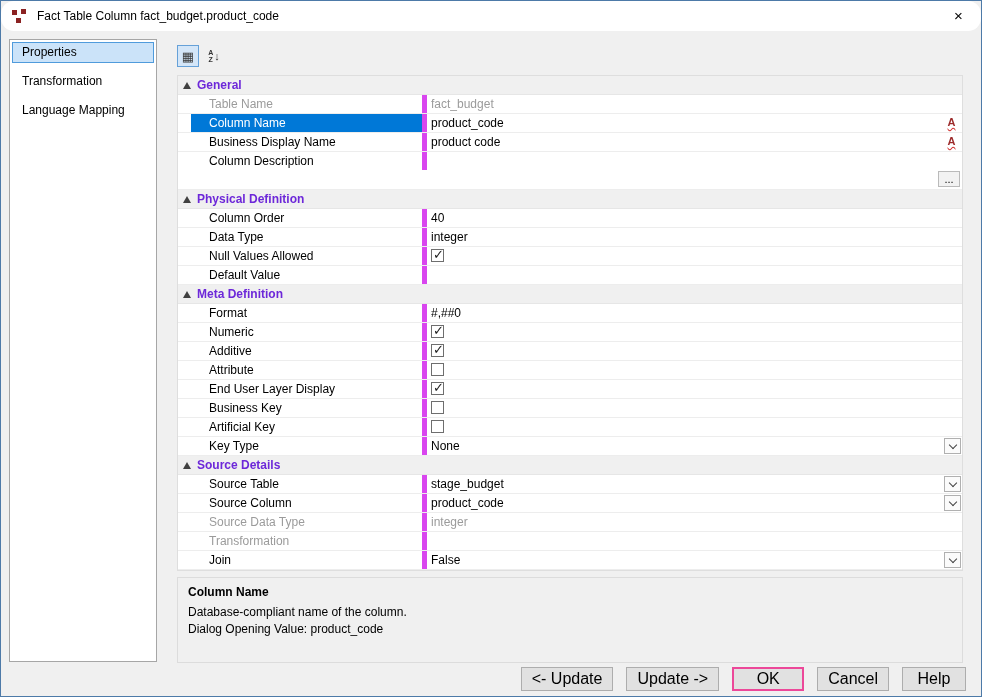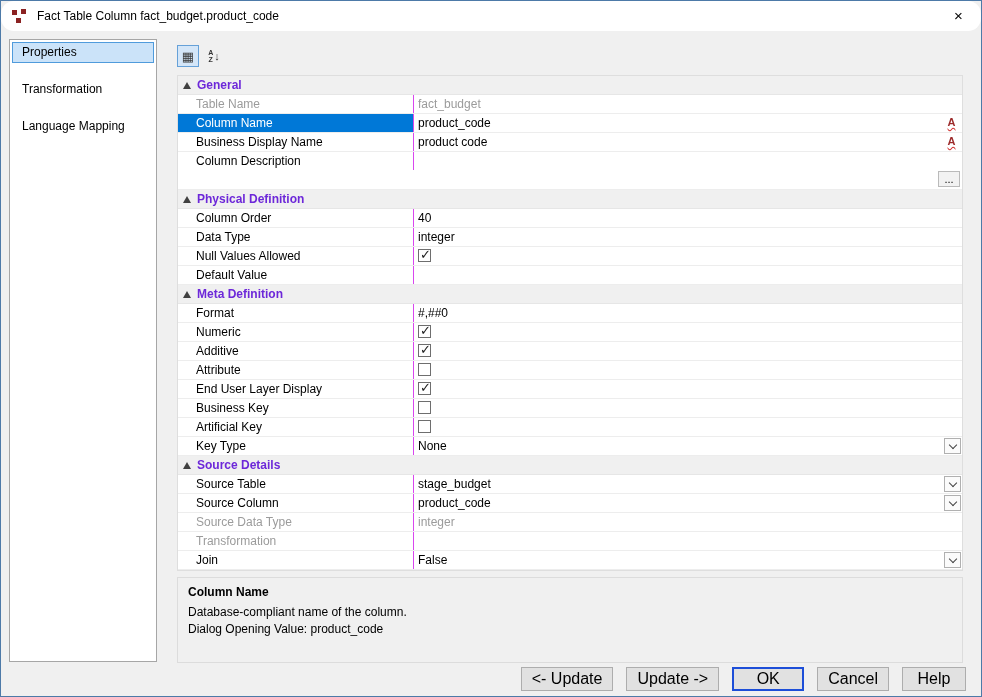--- a/index.html
+++ b/index.html
@@ -32,21 +32,21 @@
     line-height: 30px; text-align: center; font-size: 15px; cursor: default;
   }
   
   .sidebar {
     position: absolute; left: 8px; top: 38px;
     width: 148px; height: 623px;
     background: #fff; border: 1px solid #a6a6a6; padding: 2px;
   }
   .side-item {
     height: 21px; line-height: 19px; padding-left: 9px;
-    border: 1px solid transparent; margin-bottom: 16px;
+    border: 1px solid transparent; margin-bottom: 8px;
   }
   .side-item.sel { background: #cbe3f9; border-color: #4f9bdc; }
   
   .toolbar { position: absolute; left: 176px; top: 44px; display: flex; gap: 4px; }
   .tb-btn {
     width: 22px; height: 22px; display: flex; align-items: center; justify-content: center;
     background: transparent; border: 1px solid transparent; padding: 0;
   }
   .tb-btn.sel { background: #d4e6f8; border-color: #66a1d8; }
   .cat-icon { font-size: 13px; color: #3a3a3a; line-height: 1; }
@@ -71,22 +71,22 @@
     margin: 0 6px 0 5px;
   }
   .sec-title { color: #6d28d9; font-weight: bold; }
   .row {
     height: 19px; display: flex; position: relative;
     border-bottom: 1px solid #ededed; background: #fff;
   }
   .row.tall { height: 38px; flex-direction: column; }
   .cell-label {
     width: 236px; padding-left: 18px; line-height: 18px;
-    border-right: 1px solid #d946ef;
-    overflow: hidden; white-space: nowrap;
+    border-right: 5px solid #d946ef;
+    overflow: hidden; white-space: nowrap; margin-left: 13px;
   }
   .cell-label.sel { background: #0078d7; color: #fff; }
   .cell-label.dis, .cell-value.dis { color: #9b9b9b; }
   .cell-value { flex: 1; padding-left: 4px; line-height: 18px; overflow: hidden; white-space: nowrap; }
   .checkbox {
     display: inline-block; width: 13px; height: 13px;
     border: 1px solid #6e6e6e; background: #fff;
     margin-top: 2px; position: relative;
   }
   .check {
@@ -130,21 +130,21 @@
   
   .footer {
     position: absolute; right: 15px; top: 666px;
     display: flex; gap: 13px;
   }
   .btn {
     height: 24px; min-width: 64px; padding: 0 10px;
     background: #e1e1e1; border: 1px solid #adadad;
     font-size: 16px; font-family: inherit;
   }
-  .btn.default { border: 2px solid #1d4ed8; min-width: 72px; }
+  .btn.default { border: 2px solid #ec4899; min-width: 72px; }
 </style>
 </head>
 <body>
 
 <div class="dialog">
 
   <div class="titlebar">
     <span class="app-icon"></span>
     <span class="win-title">Fact Table Column fact_budget.product_code</span>
     <span class="close-btn">×</span>

